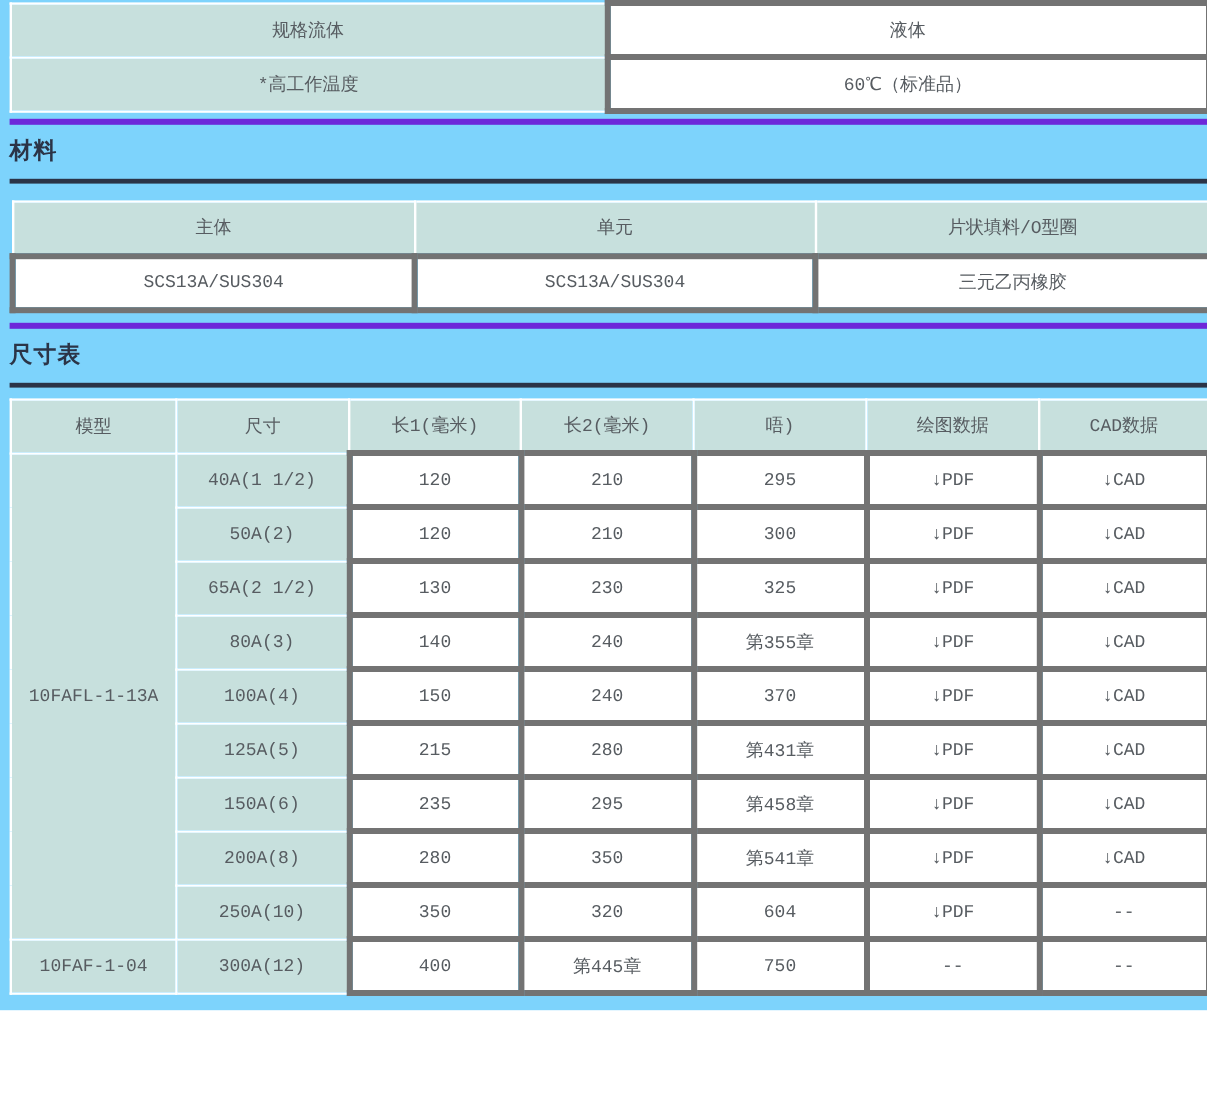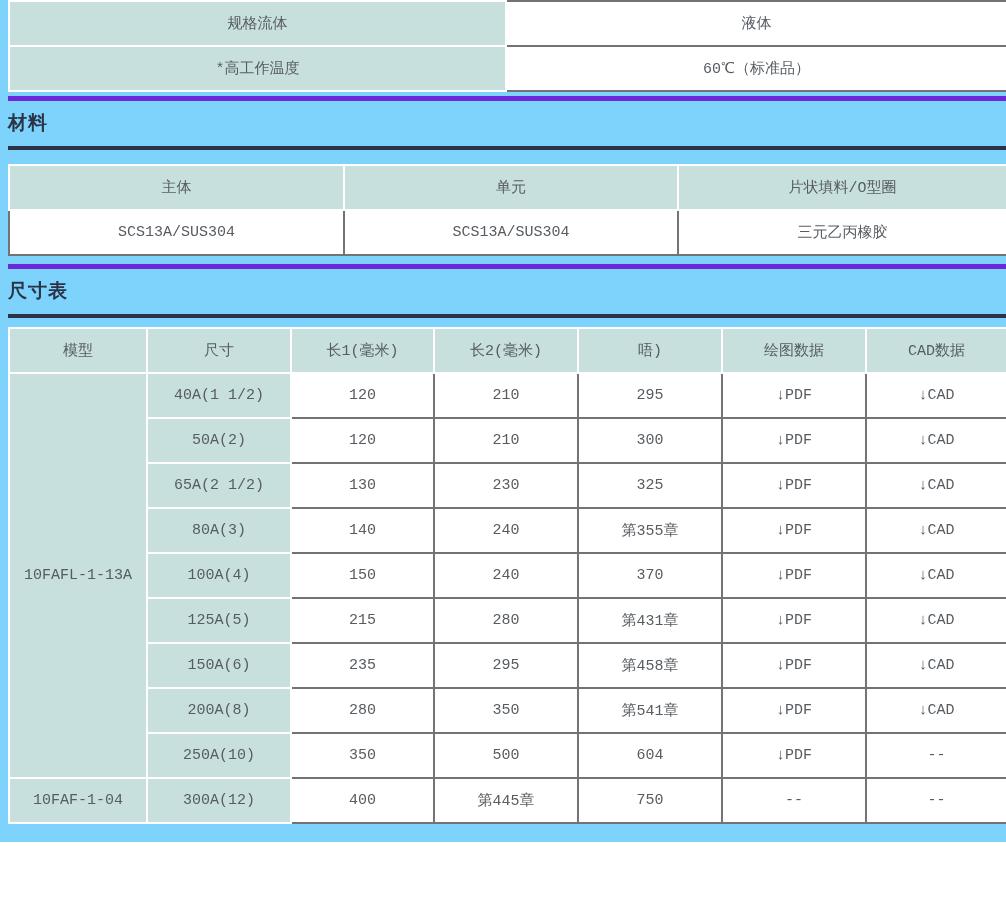--- a/index.html
+++ b/index.html
@@ -29,21 +29,21 @@
     padding: 0 4px;
     overflow: hidden;
     white-space: nowrap;
   }
   th.teal {
     background: #c7e0dd;
     border: 2px solid #ffffff;
   }
   td.white {
     background: #ffffff;
-    border: 2px solid #737373;
+    border: 5px solid #737373;
   }
   td.link-cell { cursor: pointer; }
   
   .section-head {
     border-top: 5px solid #6d28d9;
     border-bottom: 4px solid #2b3447;
     padding: 9px 0 10px 0;
     margin-right: 0;
   }
   .section-head.first { margin-top: 4px; margin-bottom: 14px; }
@@ -205,21 +205,21 @@
         <th class="teal">200A(8)</th>
         <td class="white">280</td>
         <td class="white">350</td>
         <td class="white">第541章</td>
         <td class="white link-cell">↓PDF</td>
         <td class="white link-cell">↓CAD</td>
       </tr>
       <tr>
         <th class="teal">250A(10)</th>
         <td class="white">350</td>
-        <td class="white">500</td>
+        <td class="white">320</td>
         <td class="white">604</td>
         <td class="white link-cell">↓PDF</td>
         <td class="white">--</td>
       </tr>
       <tr>
         <th class="teal dim-model" rowspan="1">10FAF-1-04</th>
         <th class="teal">300A(12)</th>
         <td class="white">400</td>
         <td class="white">第445章</td>
         <td class="white">750</td>

